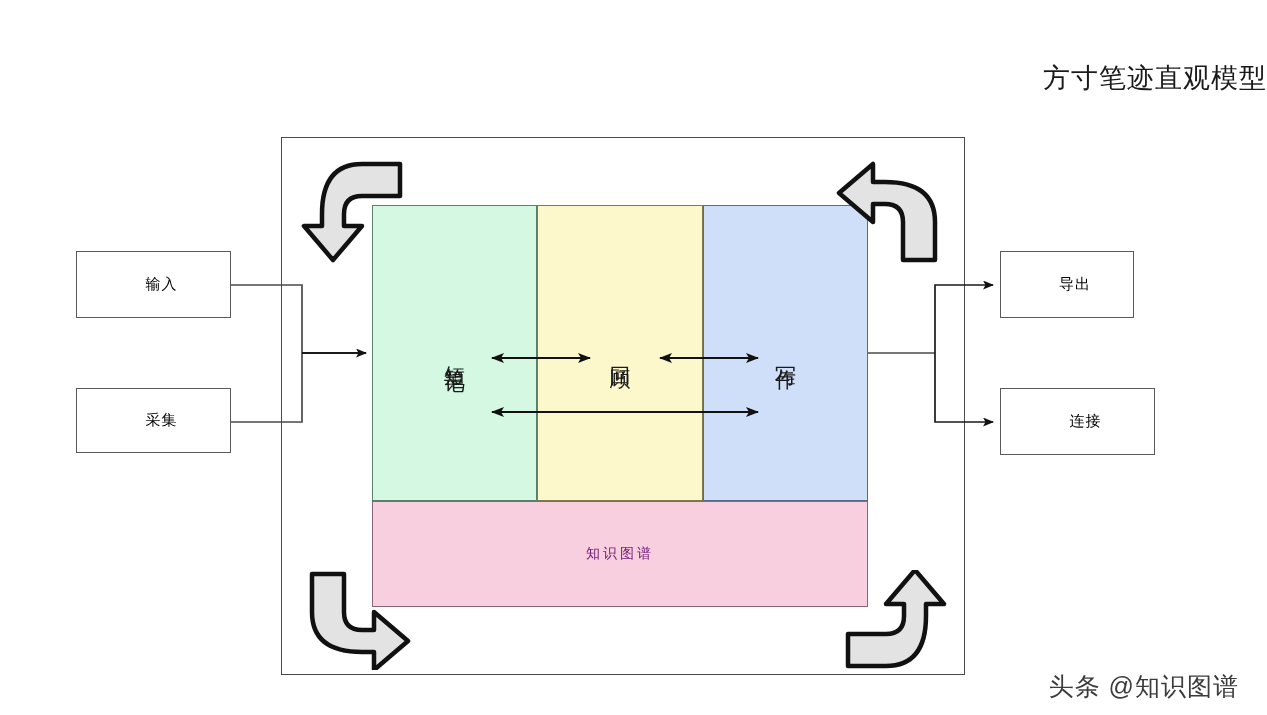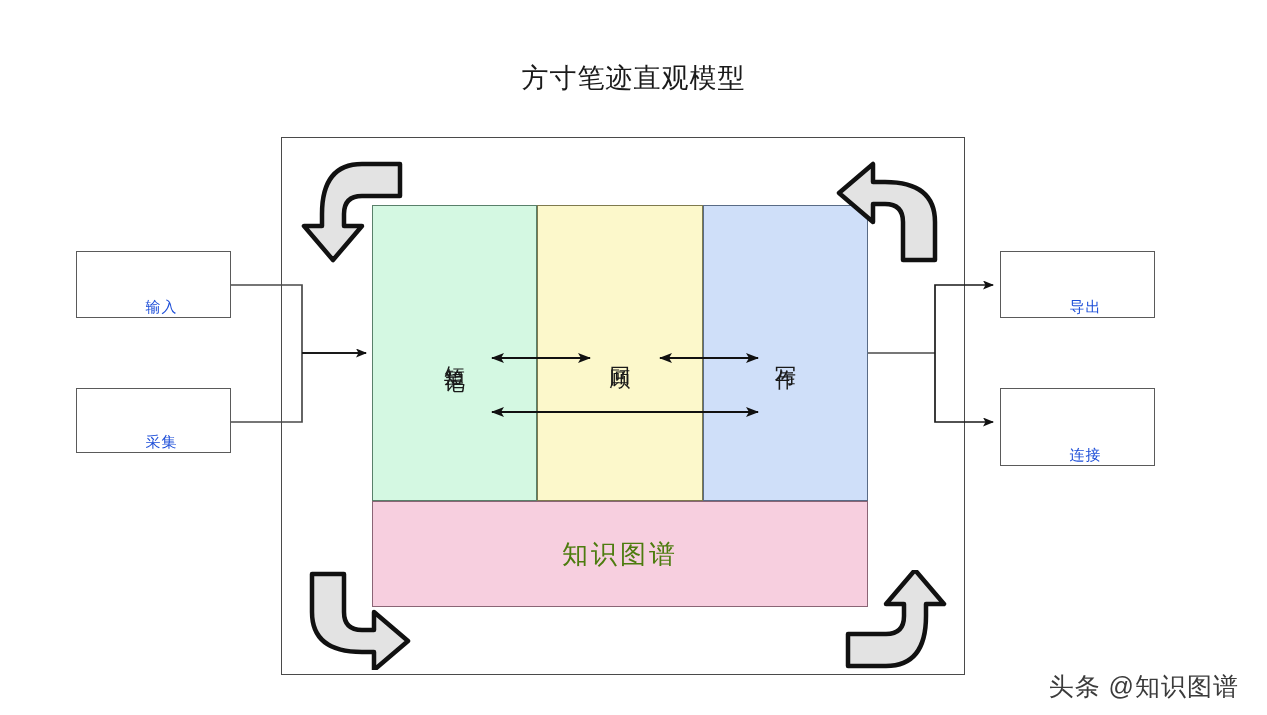--- a/index.html
+++ b/index.html
@@ -14,21 +14,21 @@
     overflow: hidden;
     font-family: "Liberation Sans", "DejaVu Sans", sans-serif;
     color: #111111;
   }
 
   #diagram-title {
     position: absolute;
     left: 0;
     top: 60px;
     width: 1267px;
-    text-align: center;
+    text-align: right;
     font-size: 27px;
     letter-spacing: 1px;
     color: #1a1a1a;
     font-weight: 400;
   }
 
   
   #outer-frame {
     position: absolute;
     left: 281px;
@@ -40,31 +40,31 @@
     box-sizing: border-box;
   }
 
   
   .side-box {
     position: absolute;
     border: 1.7px solid #5a5a5a;
     background: #ffffff;
     box-sizing: border-box;
     display: flex;
-    align-items: flex-end;
+    align-items: center;
     justify-content: center;
     font-size: 15px;
-    color: #1d4ed8;
+    color: #000000;
     letter-spacing: 1px;
     padding-left: 16px;
   }
   #box-input    { left: 76px;  top: 251px; width: 155px; height: 67px; }
   #box-collect  { left: 76px;  top: 388px; width: 155px; height: 65px; }
-  #box-export   { left: 1000px; top: 251px; width: 155px; height: 67px; }
-  #box-connect  { left: 1000px; top: 388px; width: 155px; height: 78px; }
+  #box-export   { left: 1000px; top: 251px; width: 134px; height: 67px; }
+  #box-connect  { left: 1000px; top: 388px; width: 155px; height: 67px; }
 
   
   #connectors {
     position: absolute;
     left: 0; top: 0;
     width: 1267px; height: 715px;
     pointer-events: none;
   }
 
   
@@ -85,23 +85,23 @@
   }
   .panel-label-vertical {
     writing-mode: vertical-rl;
     text-orientation: upright;
     font-size: 21px;
     letter-spacing: 3px;
     line-height: 1.05;
     color: #1a1a1a;
   }
   .panel-label-horizontal {
-    font-size: 26px;
+    font-size: 14px;
     letter-spacing: 3px;
-    color: #4d7c0f;
+    color: #701a75;
   }
   #panel-shortnotes {
     left: 0px;   top: 0px;   width: 165px; height: 296px;
     background: #d4f8e2; border-color: #59806a;
   }
   #panel-review {
     left: 165px; top: 0px;   width: 166px; height: 296px;
     background: #fcf8cb; border-color: #7e7a4e;
   }
   #panel-writing {

